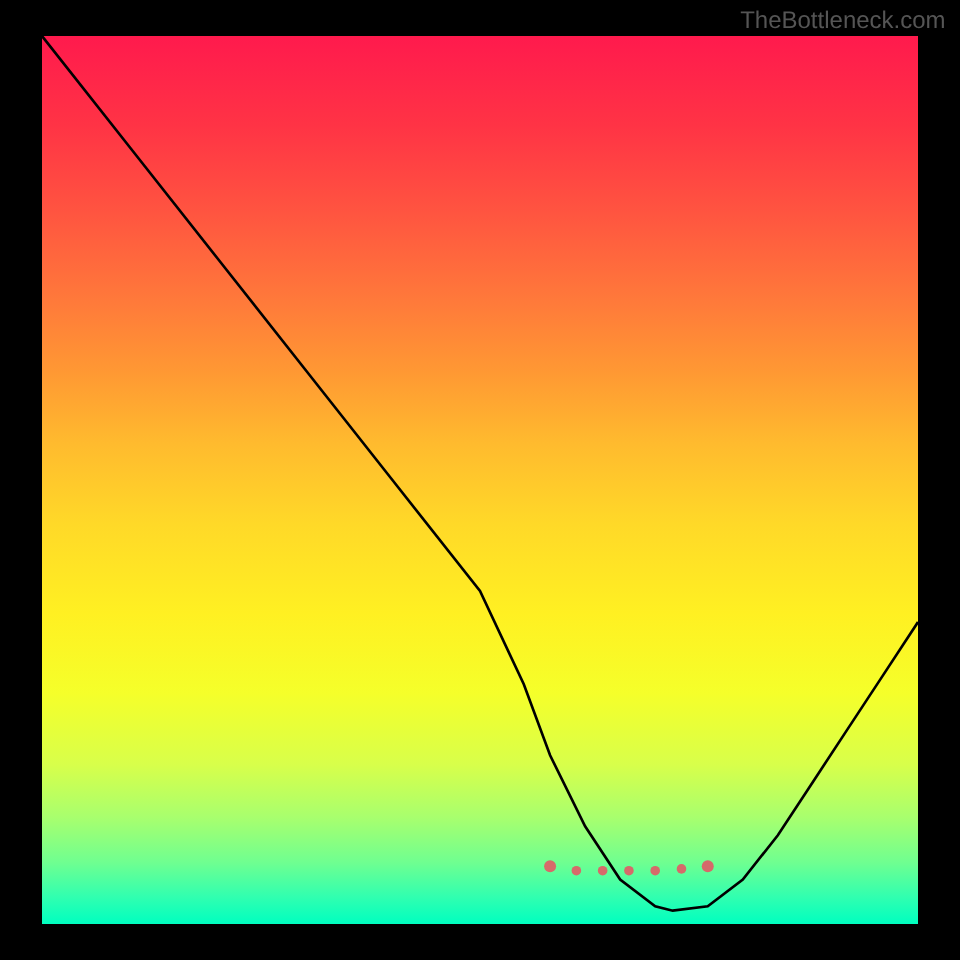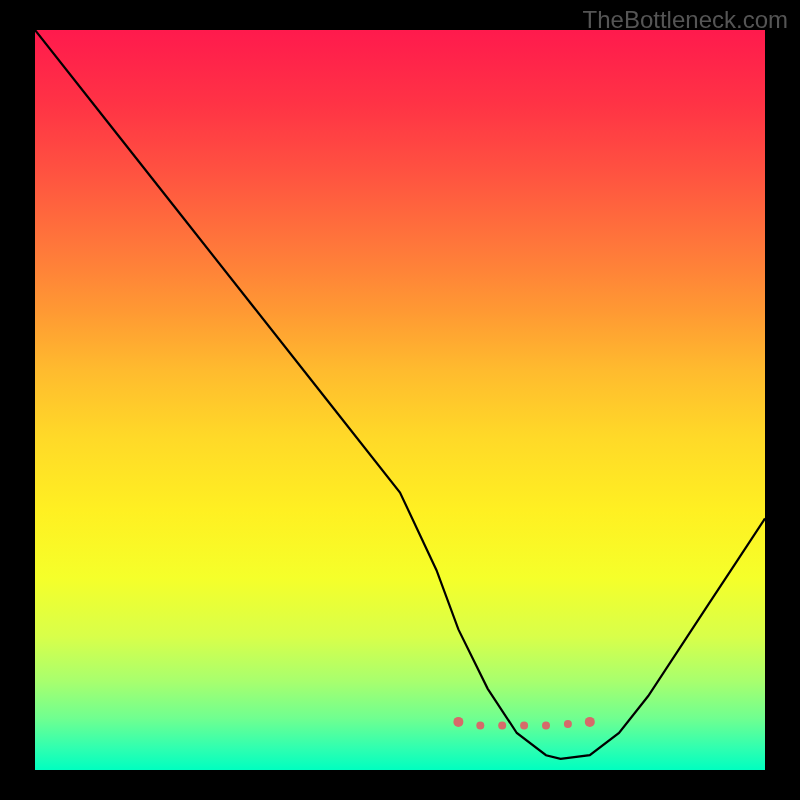--- a/index.html
+++ b/index.html
@@ -9,21 +9,21 @@
     width: 800px;
     height: 800px;
     position: relative;
     font-family: Arial, sans-serif;
   }
   .watermark {
     position: absolute;
     top: 6px;
     right: 12px;
     color: #555;
-    font-size: 24px;
+    font-size: 20px;
     font-weight: 500;
     z-index: 10;
     margin-left: 30px;
   }
   .plot-area {
     position: absolute;
     left: 35px;
     top: 30px;
     width: 730px;
     height: 740px;

